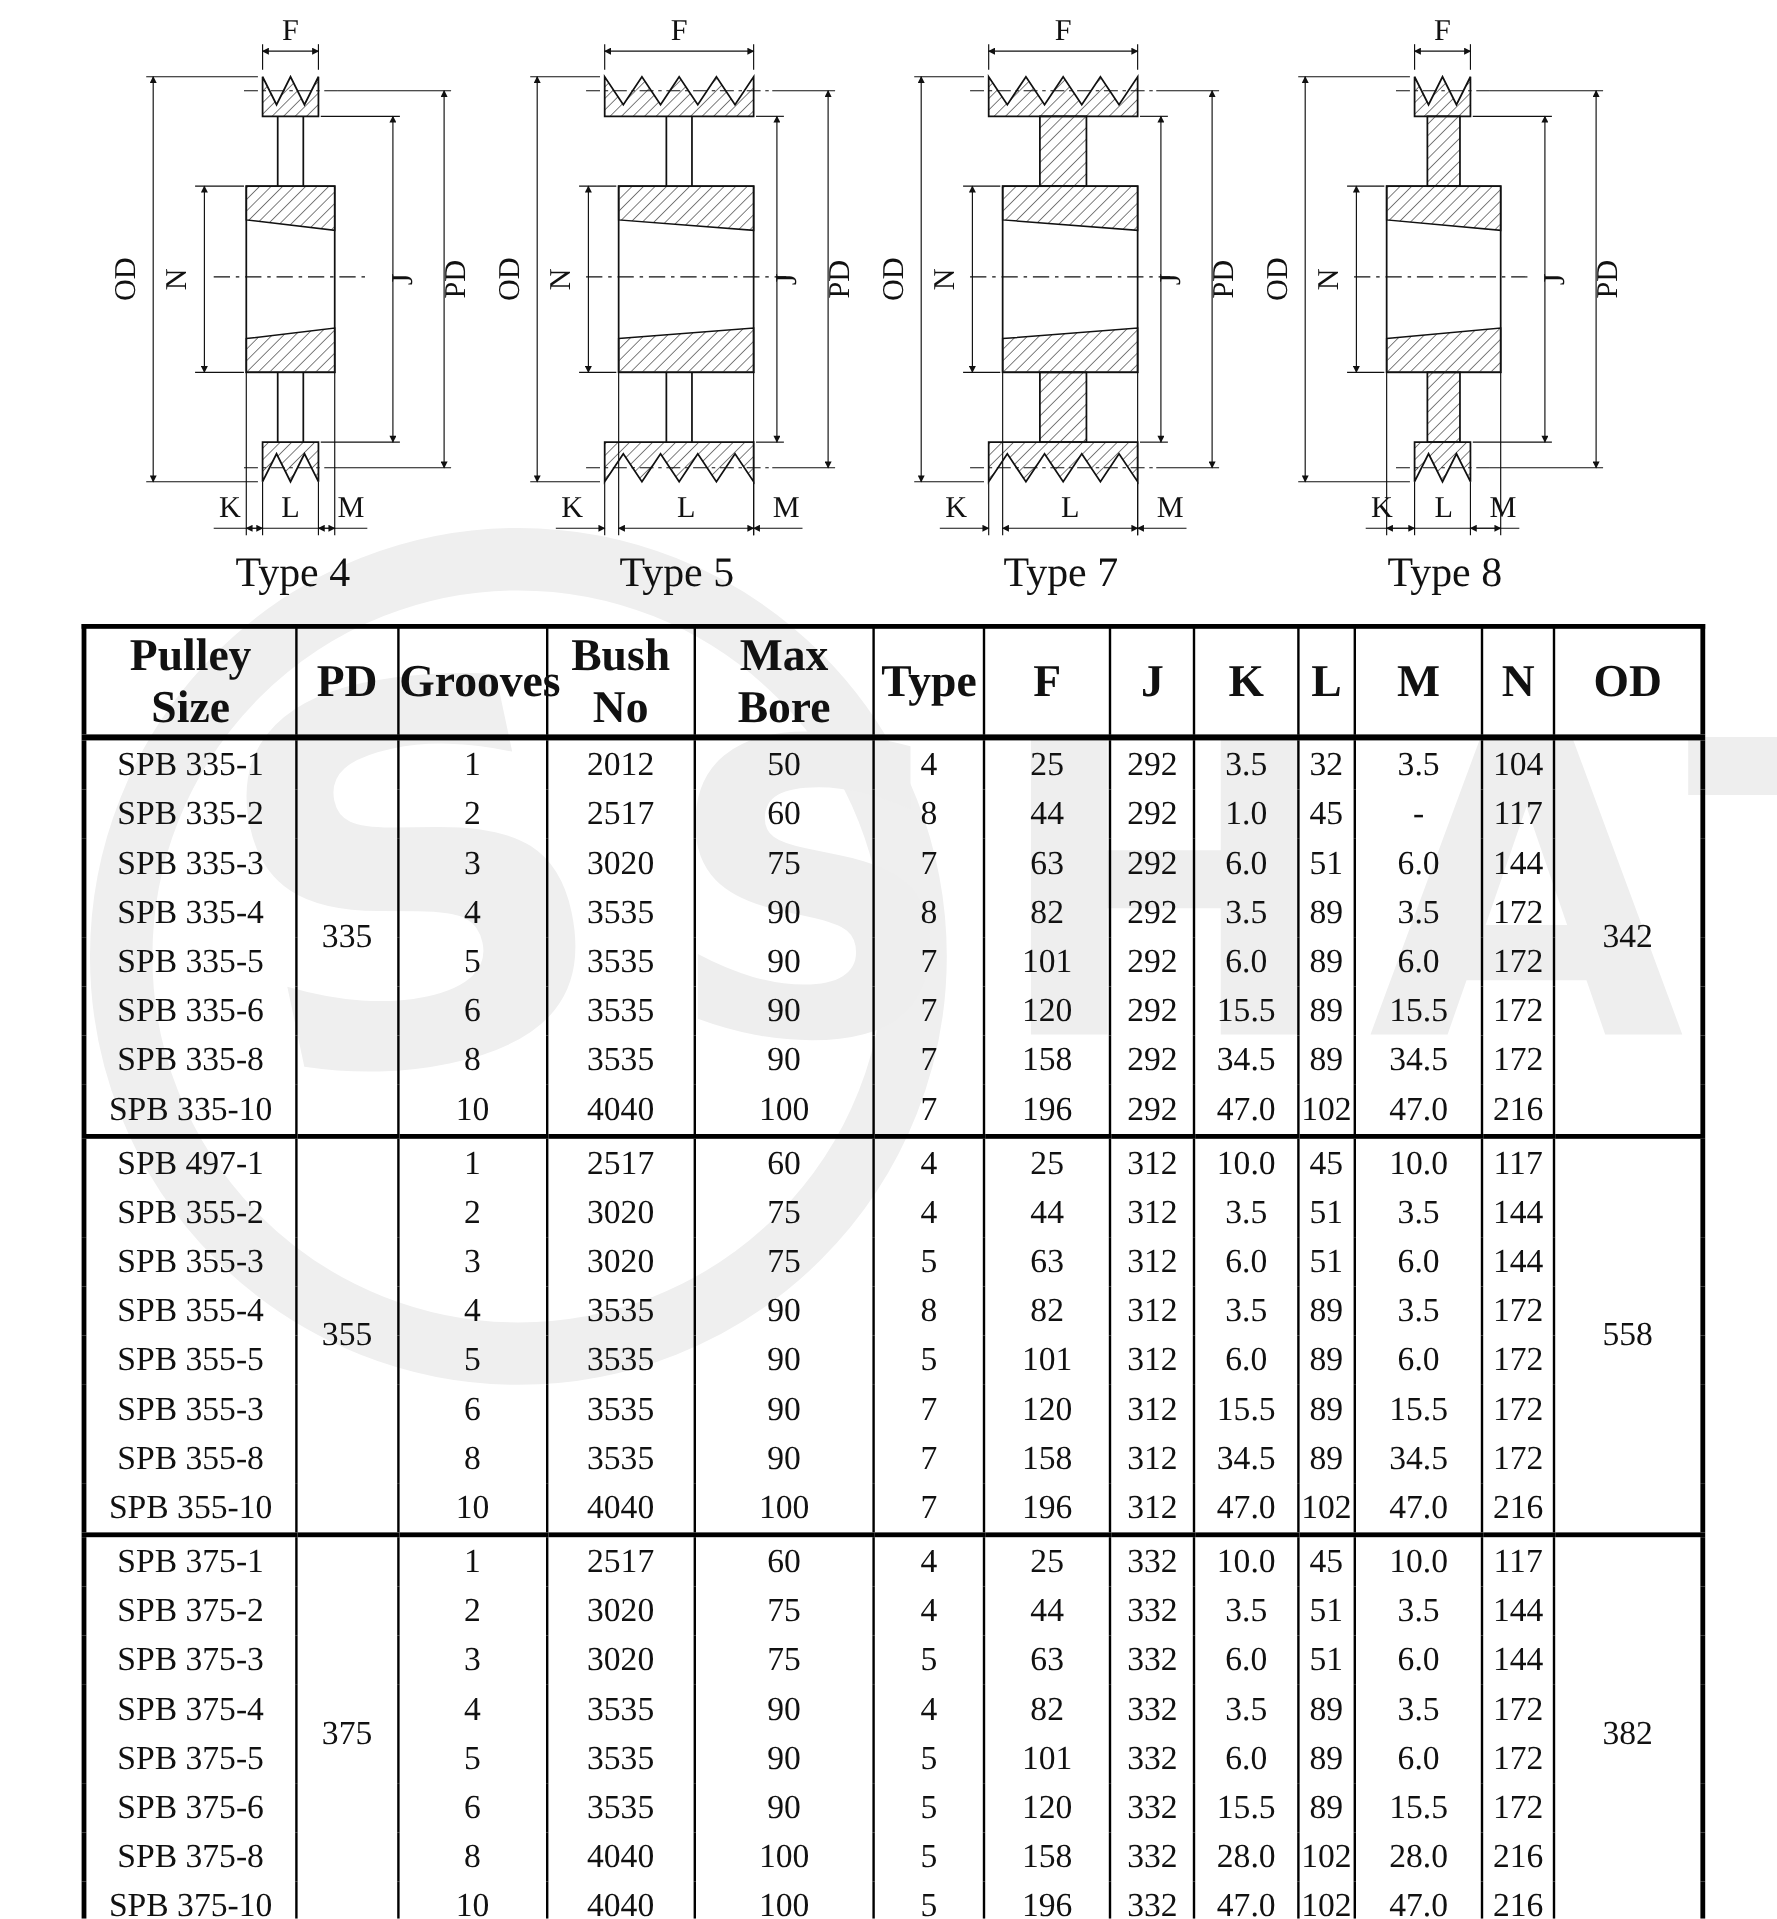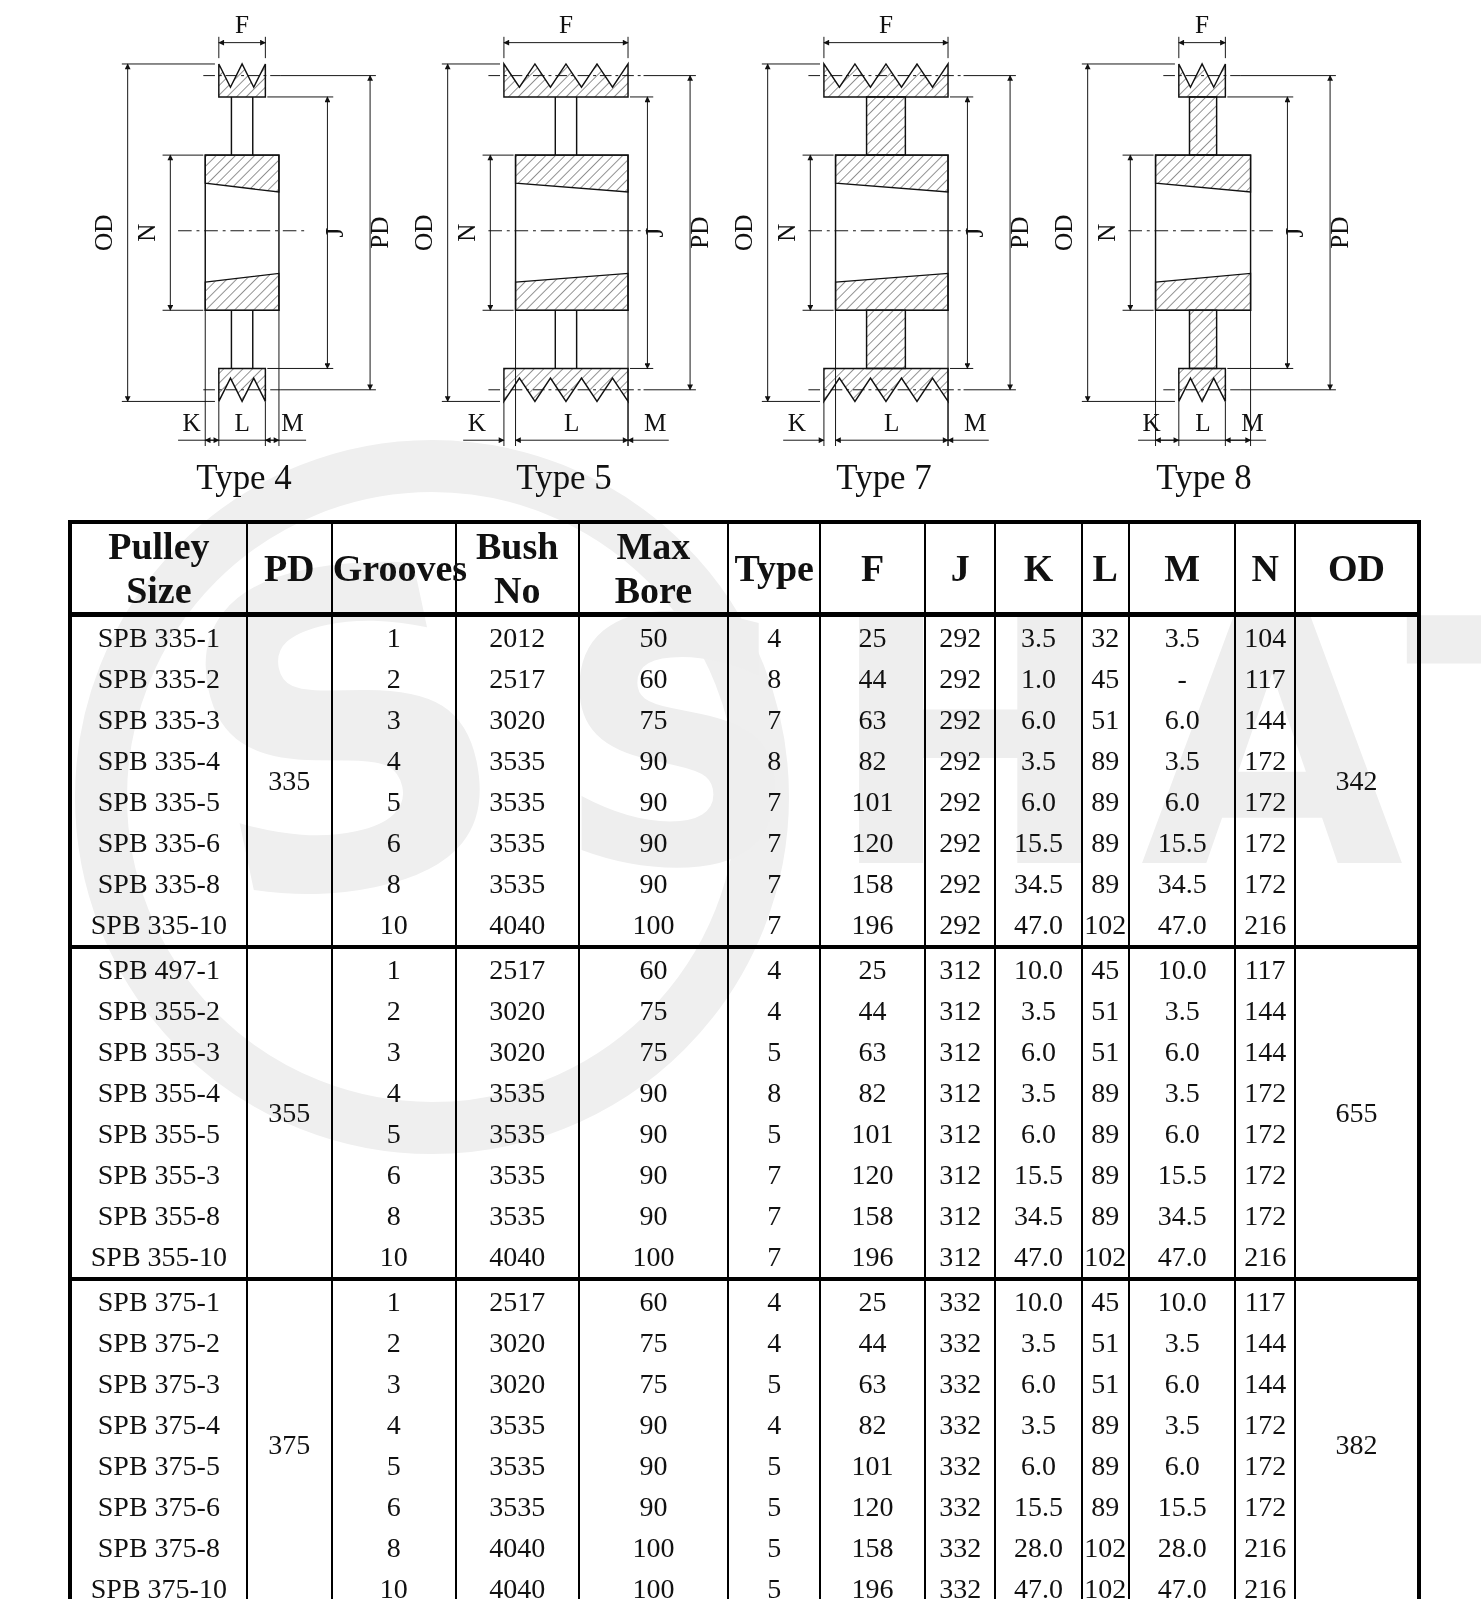--- a/index.html
+++ b/index.html
@@ -393,21 +393,21 @@
           <td>1</td>
           <td>2517</td>
           <td>60</td>
           <td>4</td>
           <td>25</td>
           <td>312</td>
           <td>10.0</td>
           <td>45</td>
           <td>10.0</td>
           <td>117</td>
-          <td rowspan="8">655</td>
+          <td rowspan="8">558</td>
         </tr>
         <tr>
           <td>SPB 355-2</td>
           <td>2</td>
           <td>3020</td>
           <td>75</td>
           <td>4</td>
           <td>44</td>
           <td>312</td>
           <td>3.5</td>

